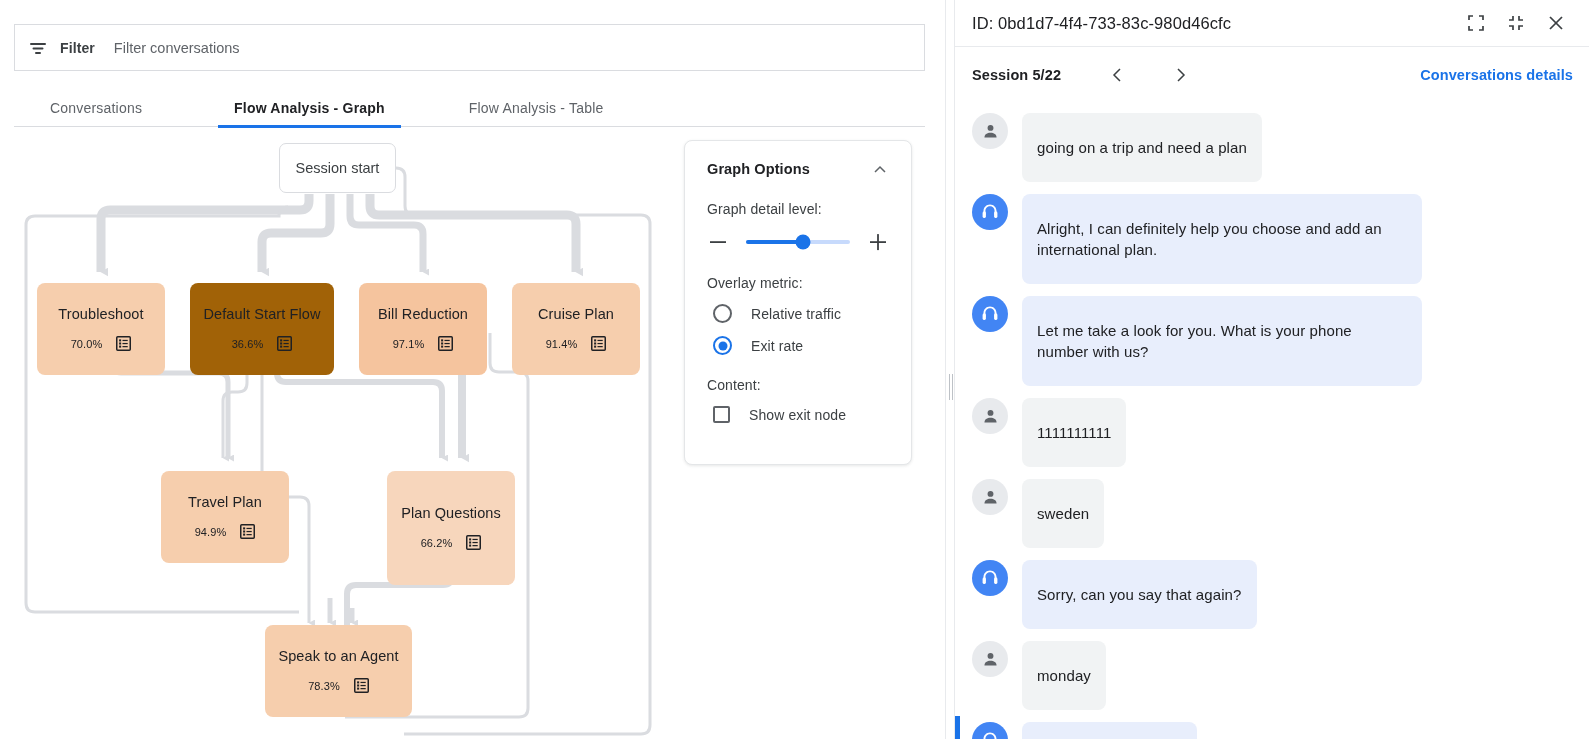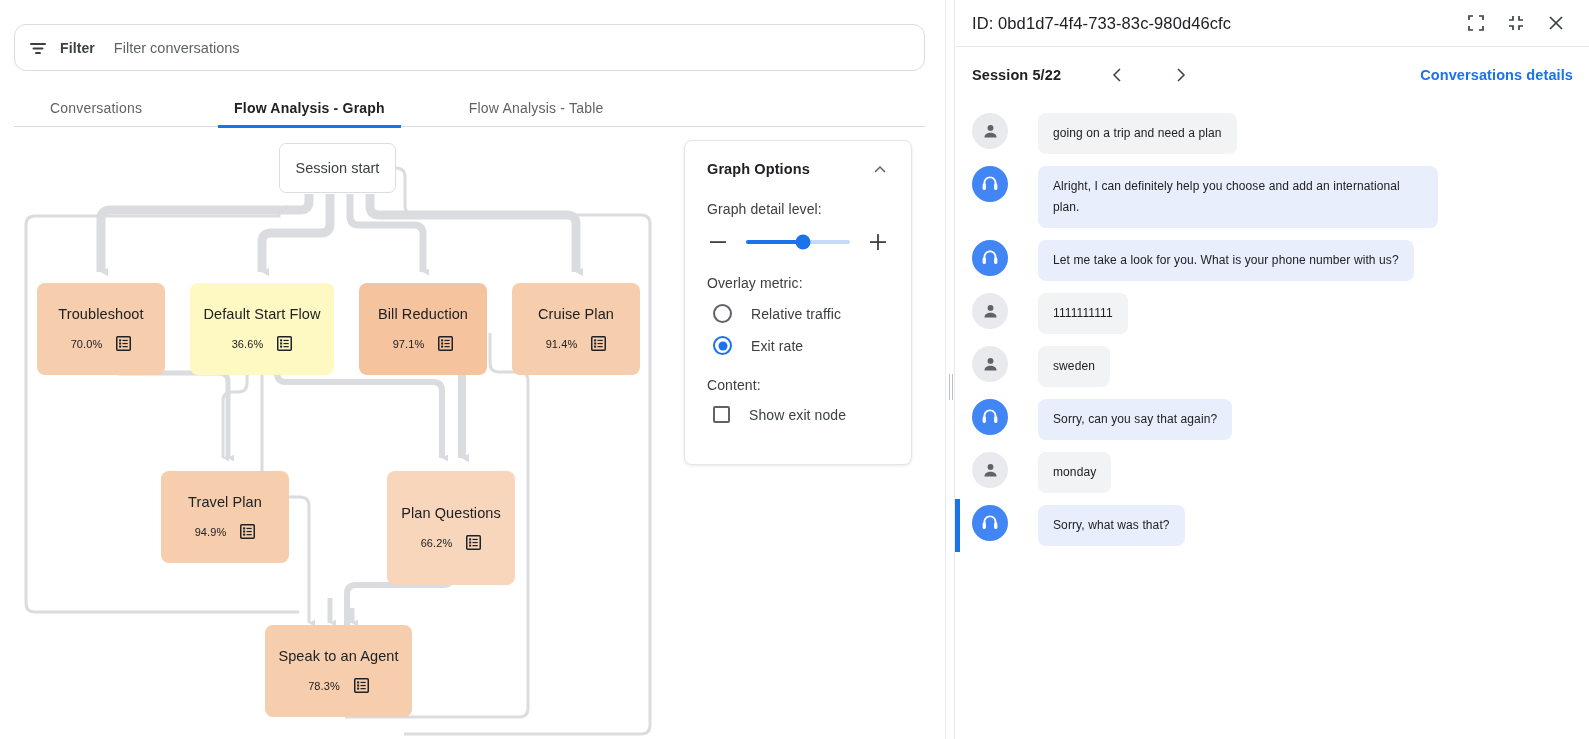--- a/index.html
+++ b/index.html
@@ -10,21 +10,21 @@
     color: #202124;
     -webkit-font-smoothing: antialiased;
   }
   .app { display: flex; width: 1589px; height: 739px; }
 
   
   .left-pane { width: 945px; height: 739px; position: relative; background:#fff; flex: 0 0 945px; }
 
   .filter-bar {
     position: absolute; left: 14px; top: 24px; width: 911px; height: 47px;
-    border: 1px solid #dadce0; border-radius: 12px; background: #fff;
+    border: 1px solid #dadce0; border-radius: 0; background: #fff;
     display: flex; align-items: center; padding-left: 13px;
   }
   .filter-icon { width: 20px; height: 20px; margin-right: 12px; display:flex; align-items:center; justify-content:center; }
   .filter-label { font-size: 14px; font-weight: bold; color: #3c4043; letter-spacing: .1px; }
   .filter-input {
     border: none; outline: none; margin-left: 19px; font-size: 14.5px;
     color: #5f6368; background: transparent; width: 760px;
     font-family: "Liberation Sans", sans-serif;
   }
   .filter-input::placeholder { color: #5f6368; }
@@ -127,22 +127,22 @@
 
   .msg-list { padding: 4px 0 0 0; position: relative; }
   .msg { display: flex; align-items: flex-start; padding: 6px 16px 6px 17px; position: relative; }
   .msg .avatar {
     width: 36px; height: 36px; border-radius: 50%; flex:0 0 36px;
     display:flex; align-items:center; justify-content:center; margin-right: 14px;
   }
   .avatar.user { background: #e8eaed; }
   .avatar.agent { background: #4285f4; }
   .bubble {
-    border-radius: 8px; padding: 10px 15px; font-size: 12px; line-height: 21px;
-    color: #202124; max-width: 400px; letter-spacing: .1px; margin-left: 16px;
+    border-radius: 8px; padding: 24px 15px; font-size: 15px; line-height: 21px;
+    color: #202124; max-width: 400px; letter-spacing: .1px;
   }
   .bubble.user { background: #f1f3f4; }
   .bubble.agent { background: #e8eefc; }
   .msg.highlighted::before {
     content:""; position:absolute; left:0; top:0; bottom:0; width:5px; background:#1a73e8;
   }
 </style>
 </head>
 <body>
 
@@ -226,21 +226,21 @@
               <rect x="3.3" y="6.9" width="2.2" height="2.2" fill="#202124"></rect>
               <rect x="3.3" y="10.2" width="2.2" height="2.2" fill="#202124"></rect>
               <rect x="6.9" y="4.1" width="5.6" height="1.3" fill="#202124"></rect>
               <rect x="6.9" y="7.4" width="5.6" height="1.3" fill="#202124"></rect>
               <rect x="6.9" y="10.7" width="5.6" height="1.3" fill="#202124"></rect>
             </svg>
           </span>
         </span>
       </div>
 
-      <div class="node" style="left:190px; top:155px; width:144px; height:92px; background:#fef9c3;">
+      <div class="node" style="left:190px; top:155px; width:144px; height:92px; background:#a16207;">
         <span class="node-title">Default Start Flow</span>
         <span class="node-meta">
           <span class="node-pct">36.6%</span>
           <span class="list-icon">
             <svg width="15" height="15" viewBox="0 0 16 16">
               <rect x="0.8" y="0.8" width="14.4" height="14.4" rx="1" fill="none" stroke="#202124" stroke-width="1.6"></rect>
               <rect x="3.3" y="3.6" width="2.2" height="2.2" fill="#202124"></rect>
               <rect x="3.3" y="6.9" width="2.2" height="2.2" fill="#202124"></rect>
               <rect x="3.3" y="10.2" width="2.2" height="2.2" fill="#202124"></rect>
               <rect x="6.9" y="4.1" width="5.6" height="1.3" fill="#202124"></rect>

